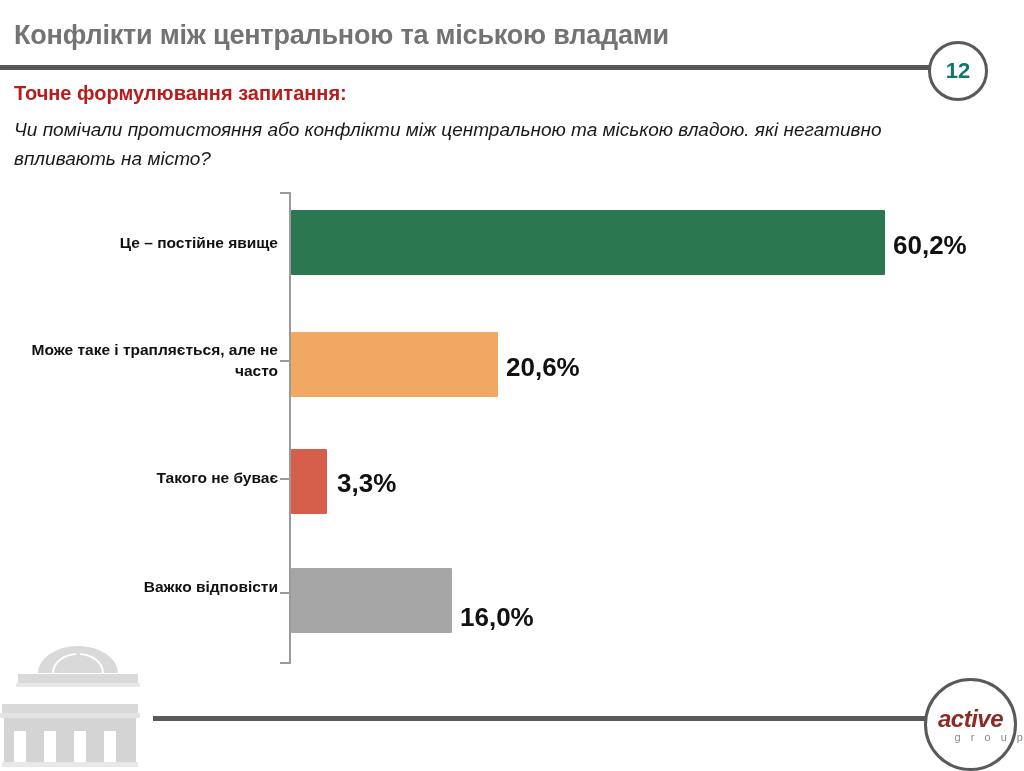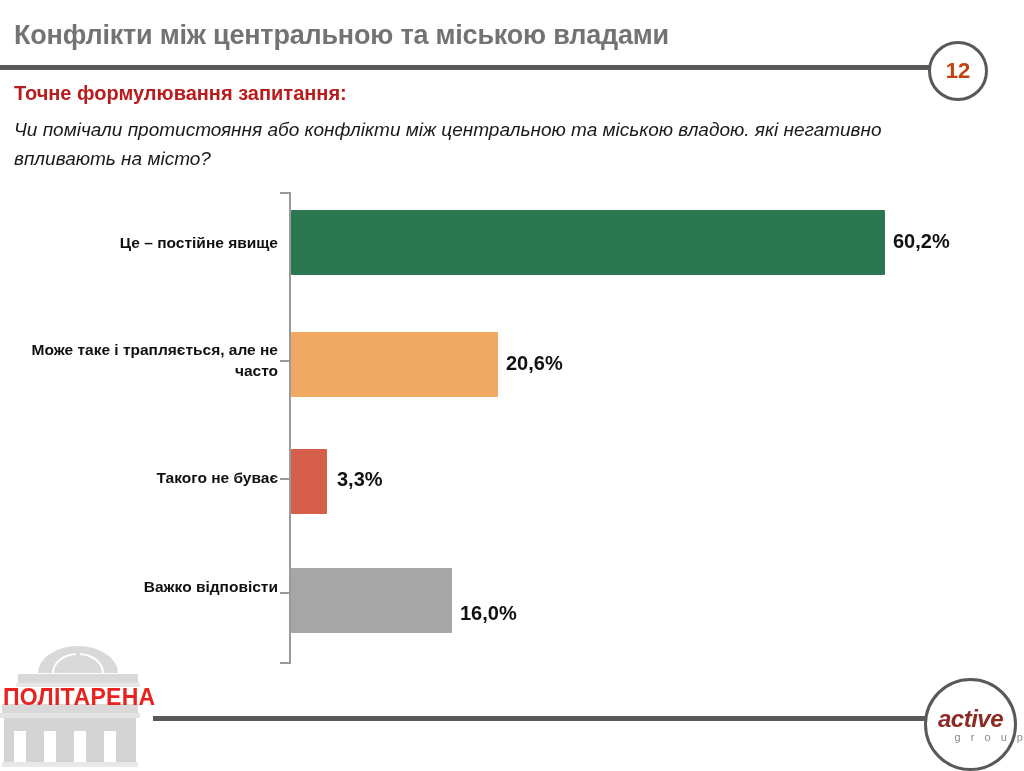--- a/index.html
+++ b/index.html
@@ -44,21 +44,21 @@
     border-radius: 50%;
     background: #ffffff;
     display: flex;
     align-items: center;
     justify-content: center;
     box-sizing: border-box;
   }
   .page-badge span {
     font-size: 22px;
     font-weight: bold;
-    color: #c2410c;
+    color: #0f766e;
   }
 
   
   .question-label {
     position: absolute;
     left: 14px;
     top: 82px;
     font-size: 20px;
     font-weight: bold;
     color: #b91c1c;
@@ -114,21 +114,21 @@
     color: #111111;
     line-height: 1.35;
   }
   .bar {
     position: absolute;
     left: 291px;
     border-radius: 1px;
   }
   .bar-value {
     position: absolute;
-    font-size: 20px;
+    font-size: 26px;
     font-weight: bold;
     color: #111111;
     white-space: nowrap;
   }
 
   
   .footer-rule {
     position: absolute;
     left: 153px;
     top: 716px;
@@ -250,19 +250,18 @@
     <rect x="2" y="59" width="136" height="9" fill="#d9d9d9"></rect>
     <rect x="0" y="68" width="140" height="5" fill="#e3e3e3"></rect>
 
     <rect x="4" y="73" width="132" height="44" fill="#d4d4d4"></rect>
     <rect x="14" y="86" width="12" height="31" fill="#ffffff"></rect>
     <rect x="44" y="86" width="12" height="31" fill="#ffffff"></rect>
     <rect x="74" y="86" width="12" height="31" fill="#ffffff"></rect>
     <rect x="104" y="86" width="12" height="31" fill="#ffffff"></rect>
     <rect x="2" y="117" width="136" height="5" fill="#e8e8e8"></rect>
   </svg>
-  <div class="pa-text">ПОЛІТАРЕНА</div>
 </div>
 
 <div class="active-badge">
   <div class="ag-active">active</div>
   <div class="ag-group">g r o u p</div>
 </div>
 
 </body></html>

